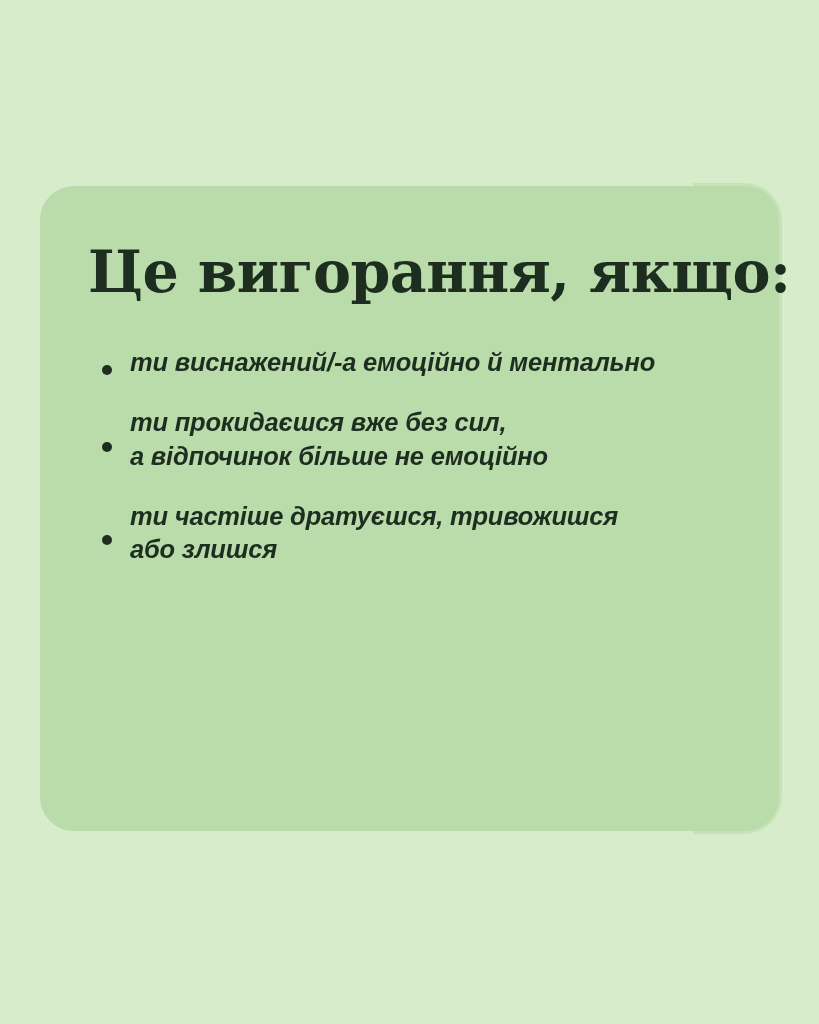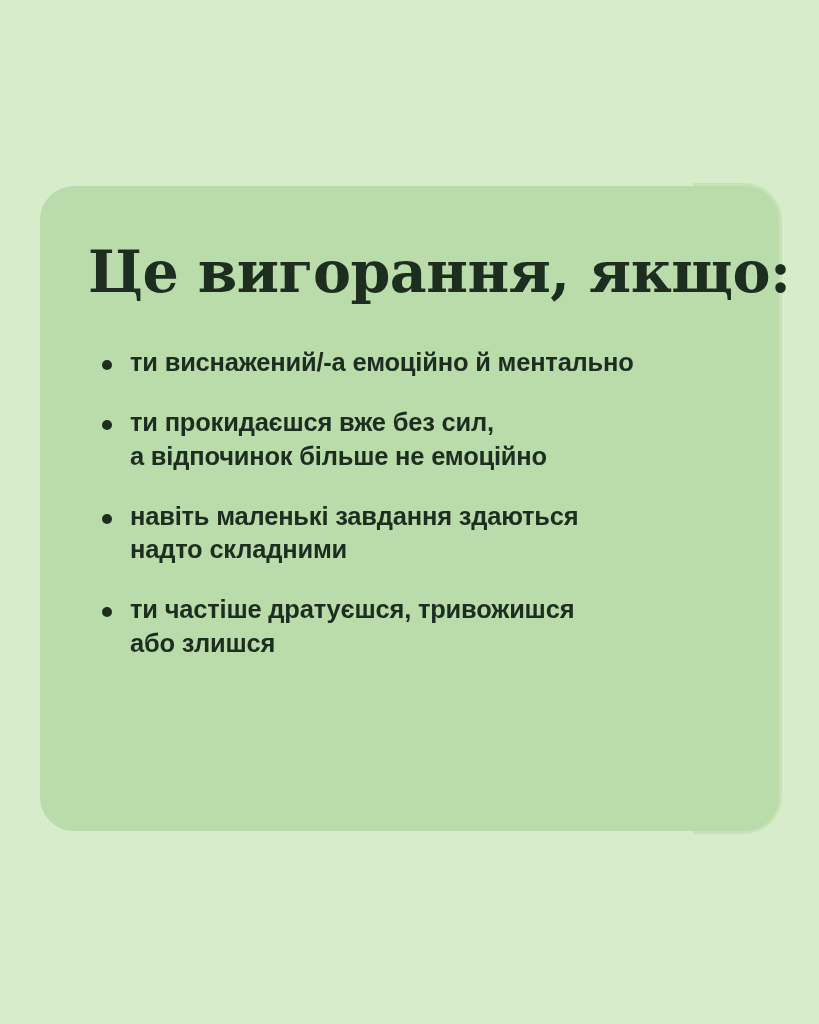--- a/index.html
+++ b/index.html
@@ -56,22 +56,23 @@
     white-space: nowrap;
   }
   .list {
     list-style: none;
     margin: 0;
     padding: 0 0 0 8px;
   }
   .list-item {
     position: relative;
     display: flex;
-    align-items: flex-start;
+    align-items: center;
     margin-bottom: 26px;
+    font-style: italic;
   }
   .list-item:last-child {
     margin-bottom: 4px;
   }
   .bullet {
     flex: 0 0 auto;
     width: 10px;
     height: 10px;
     border-radius: 50%;
     background: #1d2d20;
@@ -98,23 +99,18 @@
         <span class="bullet"></span>
         <span class="item-text">ти виснажений/-а емоційно й ментально</span>
       </li>
       <li class="list-item">
         <span class="bullet"></span>
         <span class="item-text">ти прокидаєшся вже без сил,
 а відпочинок більше не емоційно</span>
       </li>
       <li class="list-item">
         <span class="bullet"></span>
-        <span class="item-text">навіть маленькі завдання здаються
-надто складними</span>
-      </li>
-      <li class="list-item">
-        <span class="bullet"></span>
         <span class="item-text">ти частіше дратуєшся, тривожишся
 або злишся</span>
       </li>
     </ul>
   </div>
 </div>
 
 </body></html>

